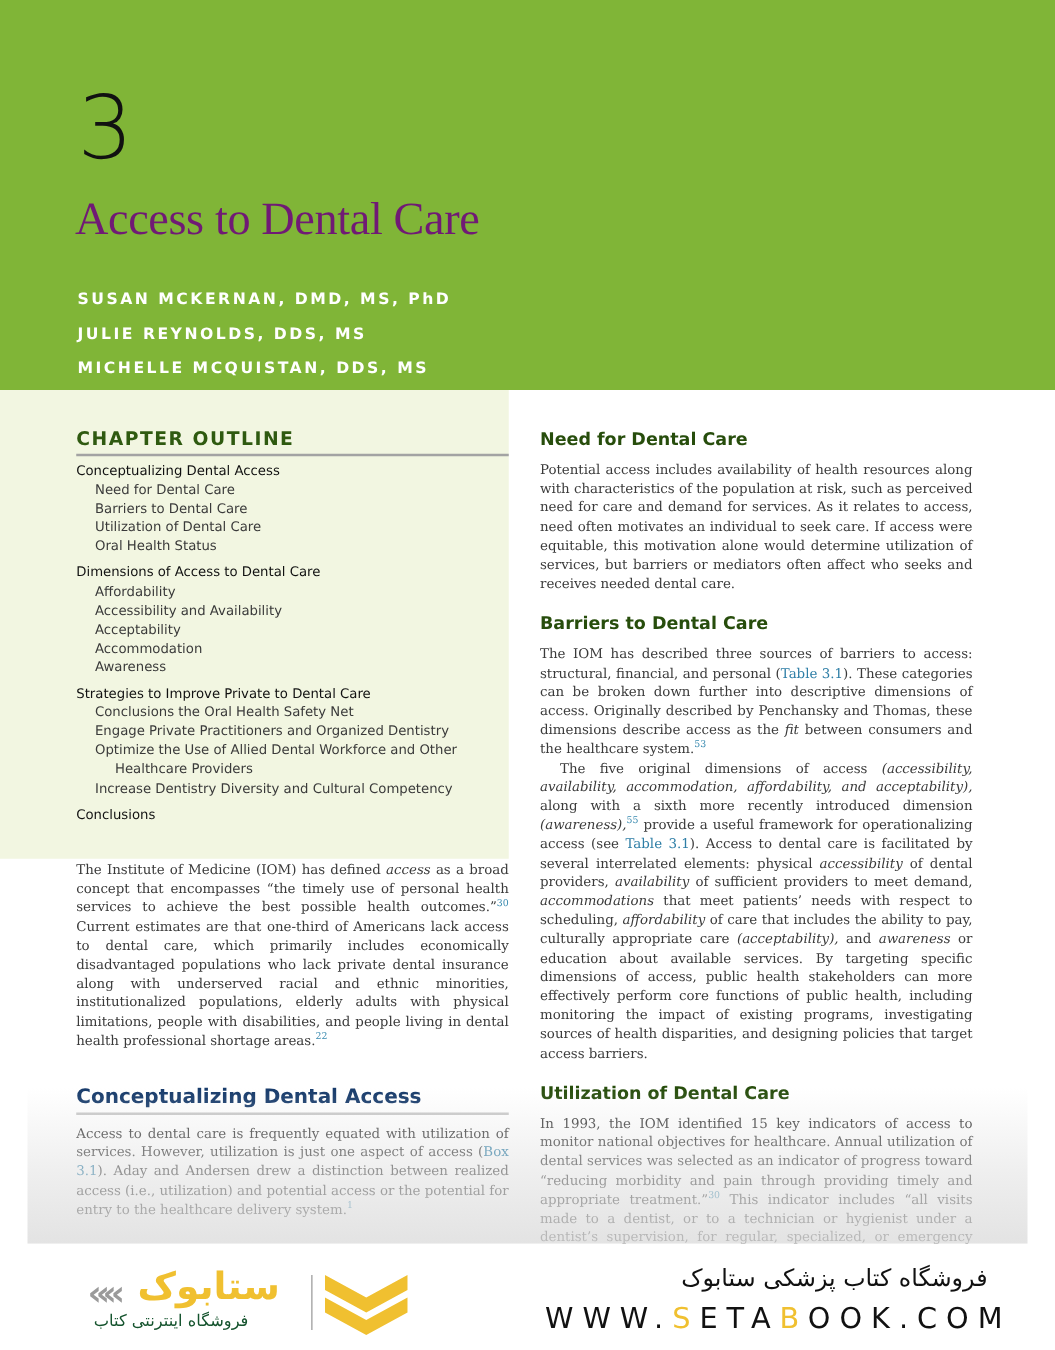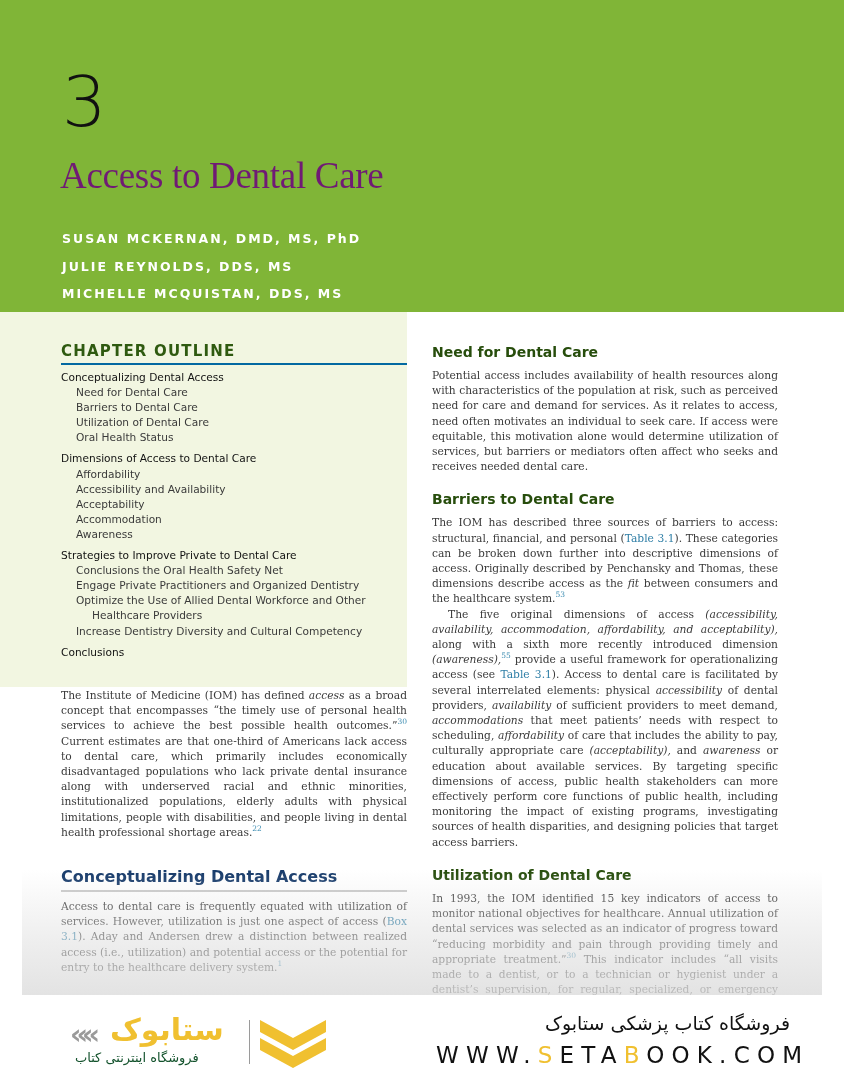--- a/index.html
+++ b/index.html
@@ -6,21 +6,21 @@
   html, body { width: 844px; height: 1080px; overflow: hidden; background: #ffffff; }
   body { position: relative; font-family: "DejaVu Serif", serif; color: #2a2a2a; }
 
   .header { position: absolute; left: 0; top: 0; width: 844px; height: 312px; background: #80b537; }
   .chapter-num { position: absolute; left: 62px; top: 62px; font-family: "DejaVu Sans", sans-serif; font-weight: 200; font-size: 70px; line-height: 80px; color: #111; letter-spacing: -2px; }
   .chapter-title { position: absolute; left: 60px; top: 152px; font-family: Liberation Serif, serif; font-size: 37px; color: #701a75; line-height: 48px; font-weight: normal; letter-spacing: -0.3px; }
   .authors { position: absolute; left: 62px; top: 213px; margin-top: 12px; }
   .author { font-family: "DejaVu Sans", sans-serif; font-weight: bold; font-size: 12.5px; color: #ffffff; letter-spacing: 2px; line-height: 27.5px; }
 
   .outline-panel { position: absolute; left: 0; top: 312px; width: 407px; height: 375px; background: #f2f6e1; }
-  .outline-title { position: absolute; left: 61px; top: 341px; width: 346px; font-family: "DejaVu Sans", sans-serif; font-size: 15px; letter-spacing: 1.2px; color: #2f5a10; border-bottom: 2px solid #0369a1; padding-bottom: 2px; line-height: 20px; }
+  .outline-title { position: absolute; left: 61px; top: 341px; width: 346px; font-family: "DejaVu Sans", sans-serif; font-size: 15px; letter-spacing: 1.2px; color: #2f5a10; border-bottom: 2px solid #a3a3a3; padding-bottom: 2px; line-height: 20px; }
   .outline-list { position: absolute; left: 61px; top: 370px; width: 346px; font-family: "DejaVu Sans", sans-serif; font-size: 10.6px; line-height: 15.1px; }
   .ol-group { margin-bottom: 6px; }
   .ol-head { color: #111; }
   .ol-sub { color: #3a3a3a; padding-left: 15px; }
   .ol-sub.wrap2 { padding-left: 31px; }
 
   .body-left { position: absolute; left: 61px; top: 688px; width: 346px; }
   .para { font-family: "DejaVu Serif", serif; font-size: 10.7px; line-height: 15.2px; color: #3a3a3a; text-align: justify; hyphens: auto; }
   .para .indent { display: inline-block; width: 16px; }
   sup.ref { color: #3a8bb0; font-size: 7.5px; vertical-align: super; line-height: 0; }

